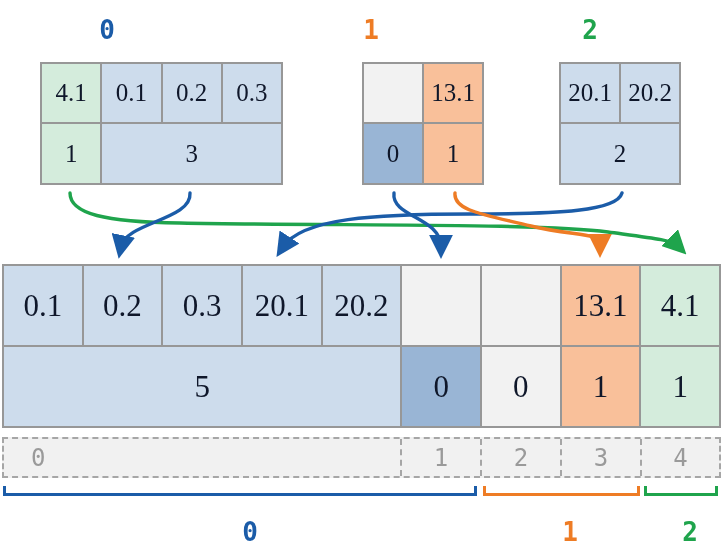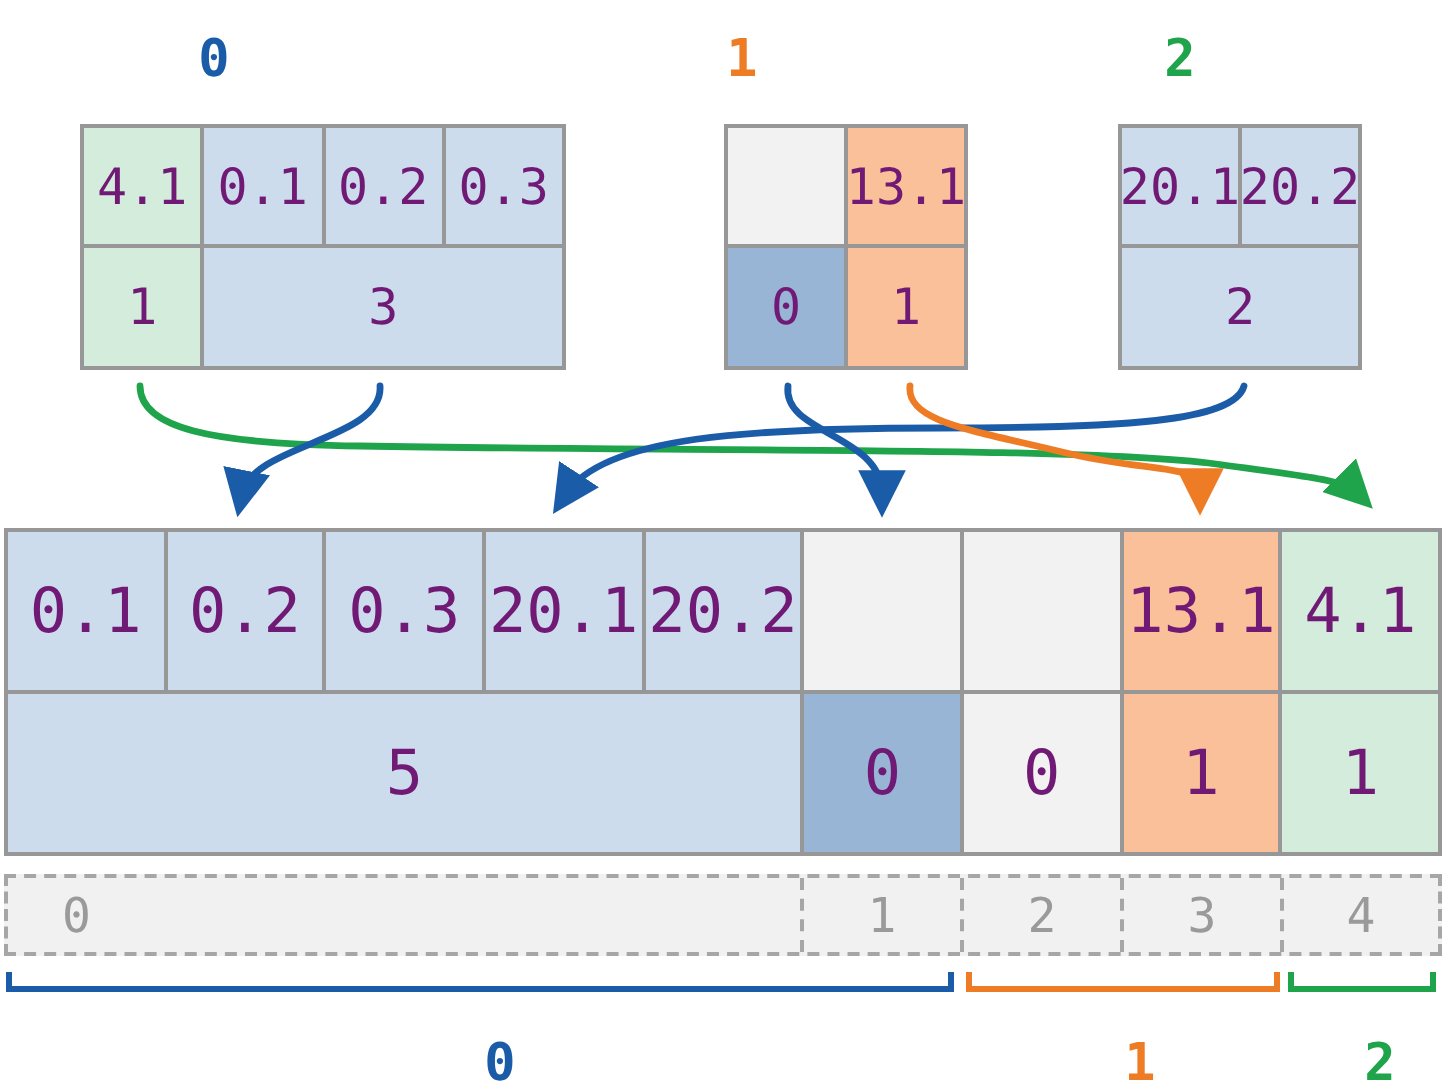--- a/index.html
+++ b/index.html
@@ -14,21 +14,21 @@
   .blue-text{color:#1b5ca8;}
   .orange-text{color:#ee7c25;}
   .green-text{color:#1fa44c;}
 
   .tbl{
     position:absolute;display:grid;gap:2px;background:#979797;
     border:2px solid #979797;box-sizing:border-box;
   }
   .cell{
     display:flex;align-items:center;justify-content:center;
-    color:#701a75;overflow:hidden;
+    color:#0f172a;overflow:hidden;font-family:Liberation Serif, serif;
   }
   .small-tbl .cell{font-size:25px;}
   #merged-table .cell{font-size:31px;}
   .bg-blue{background:#cddcec;}
   .bg-darkblue{background:#99b5d5;}
   .bg-orange{background:#f9c09a;}
   .bg-green{background:#d4ecdc;}
   .bg-empty{background:#f2f2f2;}
 
   #chunk-table-0{left:40px;top:62px;width:243px;height:123px;

